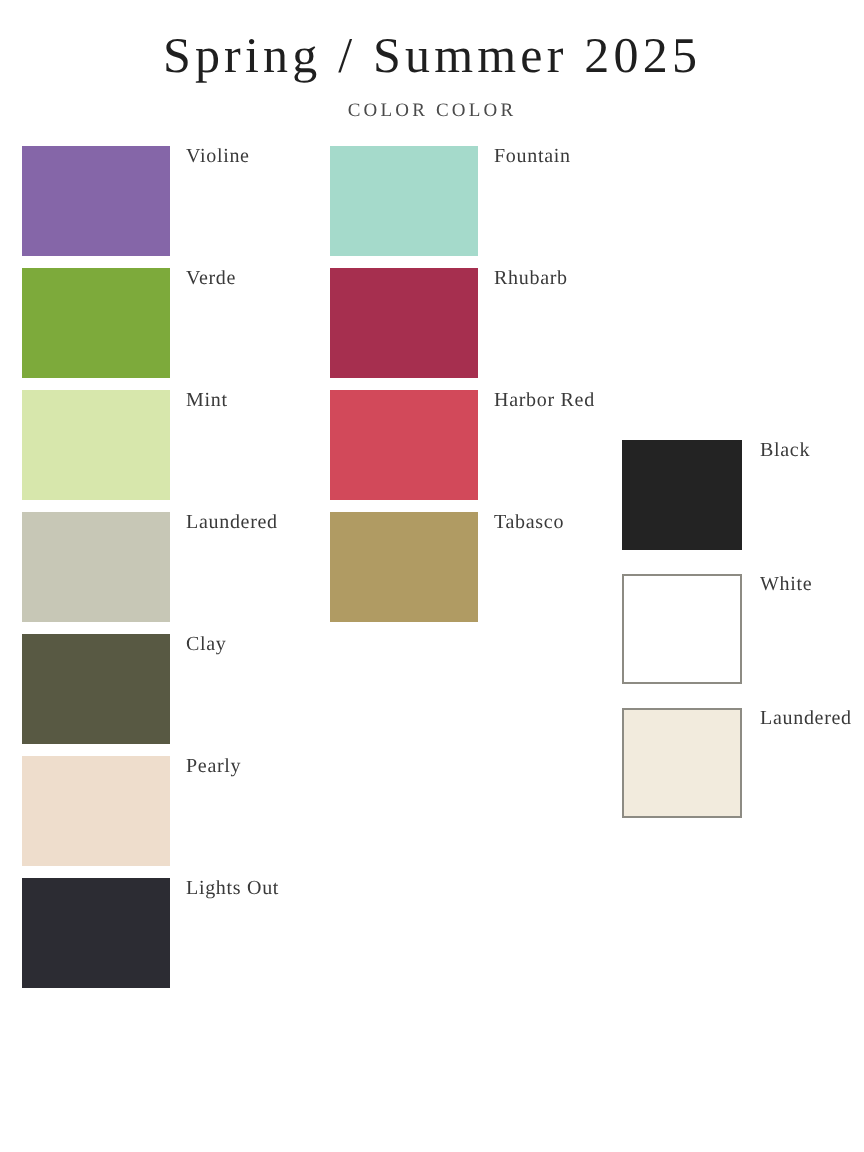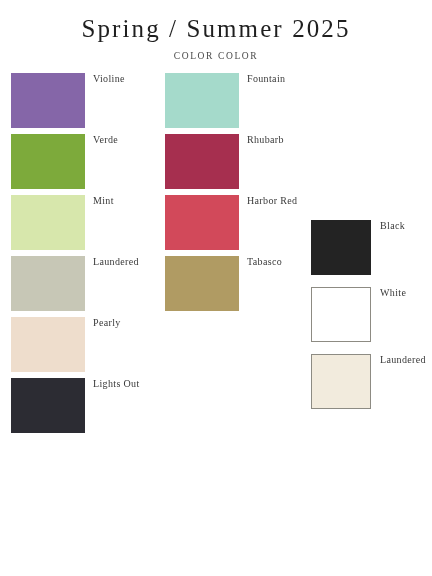--- a/index.html
+++ b/index.html
@@ -114,20 +114,24 @@
       </div>
       <div class="swatch-row">
         <div class="chip" style="background-color: rgb(215, 231, 172);"></div>
         <div class="chip-label">Mint</div>
       </div>
       <div class="swatch-row">
         <div class="chip" style="background-color: rgb(199, 199, 182);"></div>
         <div class="chip-label">Laundered</div>
       </div>
       <div class="swatch-row">
+        <div class="chip" style="background-color: rgb(88, 89, 67);"></div>
+        <div class="chip-label">Clay</div>
+      </div>
+      <div class="swatch-row">
         <div class="chip" style="background-color: rgb(238, 221, 204);"></div>
         <div class="chip-label">Pearly</div>
       </div>
       <div class="swatch-row">
         <div class="chip" style="background-color: rgb(44, 44, 51);"></div>
         <div class="chip-label">Lights Out</div>
       </div>
     </div>
   <div class="column col-mid">
       <div class="swatch-row">

